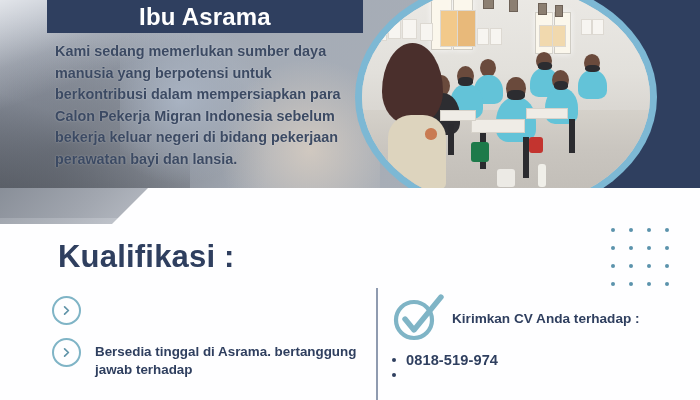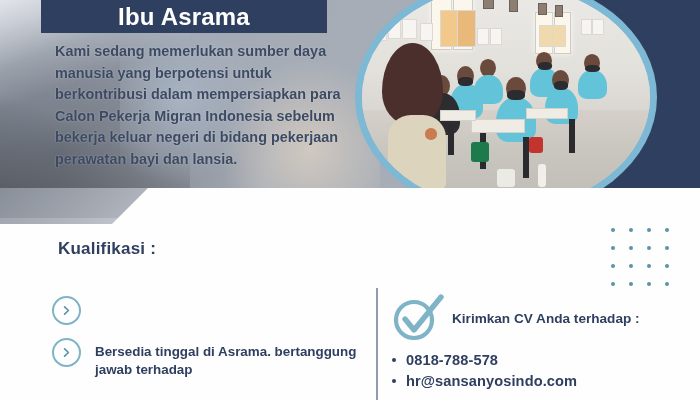--- a/index.html
+++ b/index.html
@@ -50,21 +50,21 @@
   }
   .corner-grey{
     position:absolute;left:0;top:188px;width:150px;height:40px;
     background:linear-gradient(140deg,#8e949e 0%,#a9aeb7 55%,#c4c8d0 100%);
     clip-path:polygon(0 0, 150px 0, 116px 38px, 0 38px);
     opacity:.9;
   }
 
   
   .title-bar{
-    position:absolute;left:41px;top:0;width:286px;height:33px;background:#2f3f5f;
+    position:absolute;left:47px;top:0;width:316px;height:33px;background:#2f3f5f;
     display:flex;align-items:center;justify-content:center;
   }
   .title-bar .t{
     color:#ffffff;font-size:24px;font-weight:700;letter-spacing:.2px;line-height:1;
     white-space:nowrap;
   }
 
   
   .intro{
     position:absolute;left:55px;top:41px;width:292px;
@@ -93,21 +93,21 @@
   .mask{position:absolute;border-radius:40%;background:#2c2c30;}
   .desk{position:absolute;background:#efece6;border:1px solid #d6d2ca;}
   .chair{position:absolute;background:#2b2b2f;}
   .teacher-body{position:absolute;background:#ddd4be;border-radius:40% 40% 18% 18%/30% 30% 10% 10%;}
   .teacher-hijab{position:absolute;background:#4a2f2c;border-radius:50% 50% 42% 42%/60% 60% 40% 40%;}
   .bag{position:absolute;border-radius:3px;}
 
   
   .kual-title{
     position:absolute;left:58px;top:239px;
-    color:#2f3f5f;font-size:17px;font-weight:700;letter-spacing:.2px;
+    color:#2f3f5f;font-size:31px;font-weight:700;letter-spacing:.2px;
   }
   .qlist{position:absolute;left:52px;top:298px;width:310px;}
   .qrow{display:flex;align-items:flex-start;margin-bottom:15px;}
   .chev{
     flex:0 0 auto;width:25px;height:25px;border-radius:50%;
     border:2px solid #7fb4c6;display:flex;align-items:center;justify-content:center;
     margin-top:-2px;
   }
   .chev svg{display:block;}
   .qtext{
@@ -274,21 +274,20 @@
     <svg width="52" height="48" viewBox="0 0 52 48">
       <circle cx="22" cy="26" r="18" fill="none" stroke="#7fb4c6" stroke-width="4.2"></circle>
       <path d="M13 25 L22 36 L49 3" fill="none" stroke="#7fb4c6" stroke-width="5.4" stroke-linecap="round" stroke-linejoin="round"></path>
     </svg>
   </div>
   <div class="cv-label">Kirimkan CV Anda terhadap :</div>
 
   <div class="contacts">
     <div class="crow">
       <span class="cdot"></span>
-      <span class="ctext">0818-788-578</span>
+      <span class="ctext">0818-519-974</span>
     </div>
     <div class="crow">
       <span class="cdot"></span>
-      <span class="ctext">hr@sansanyosindo.com</span>
     </div>
   </div>
 
 </div>
 
 </body></html>

